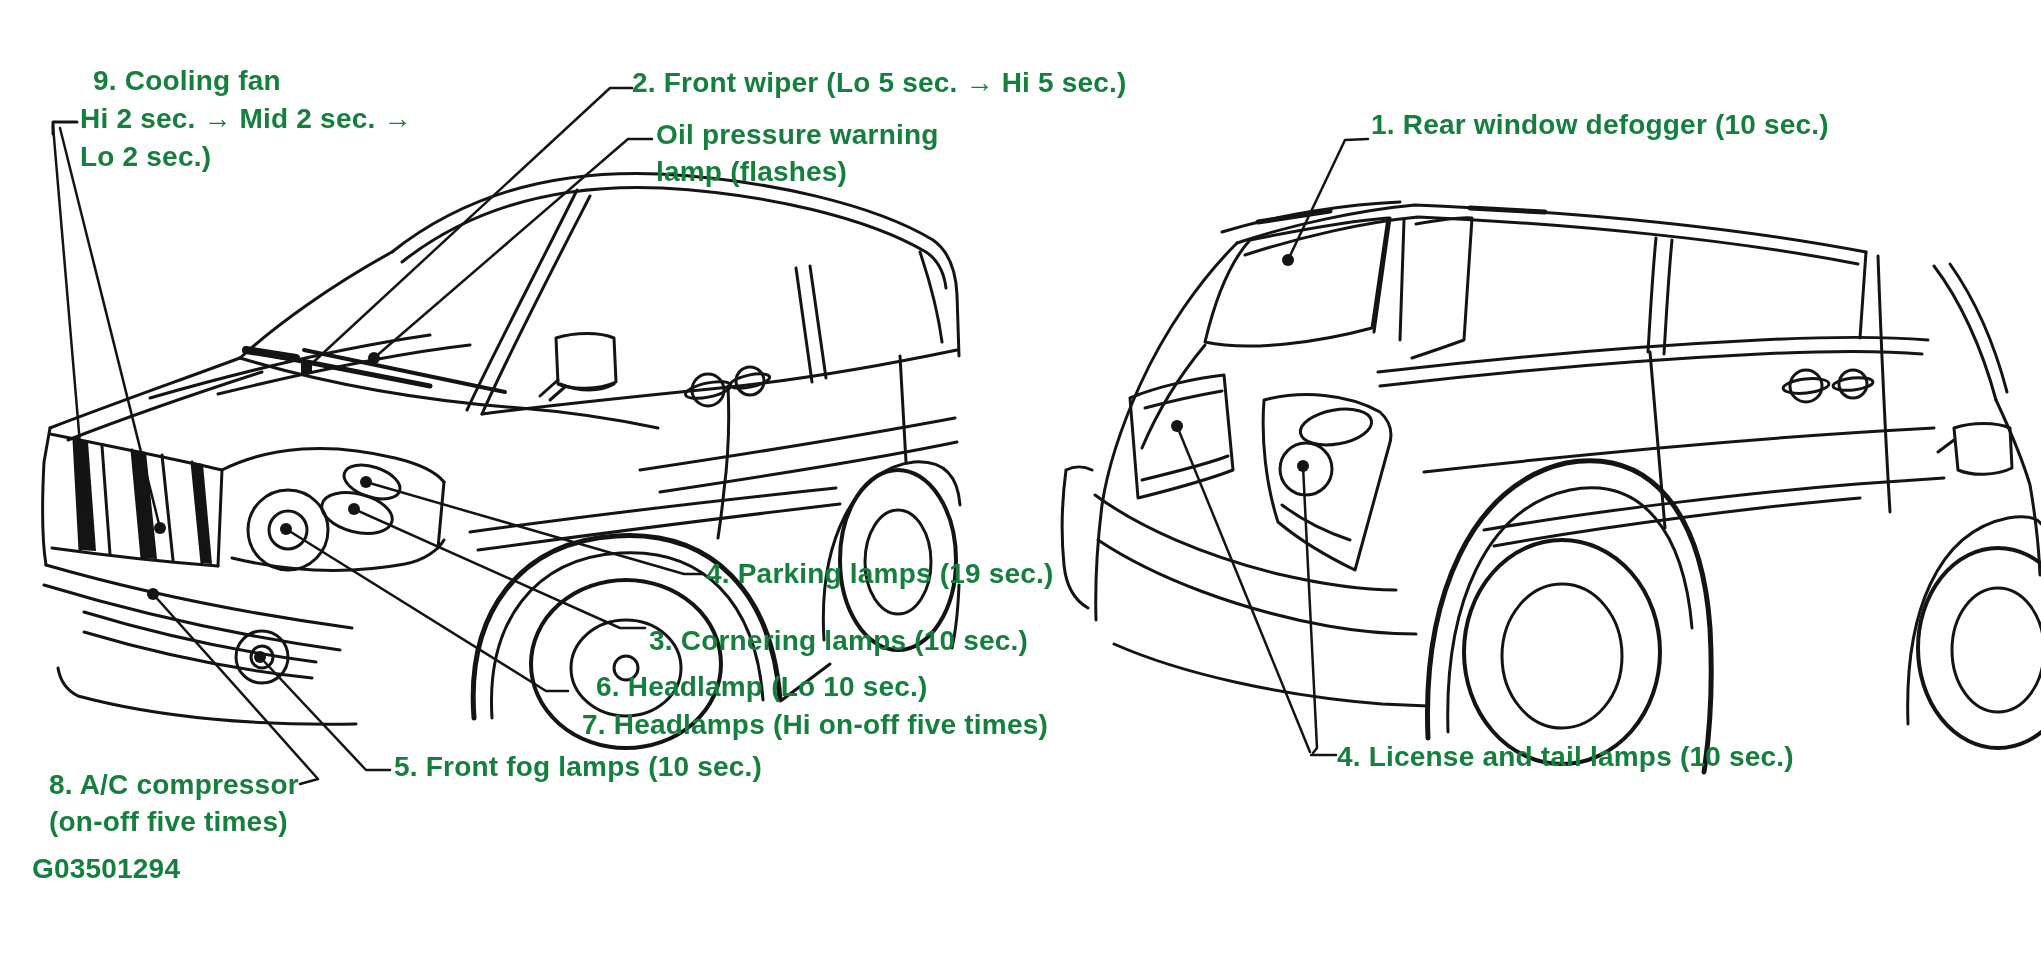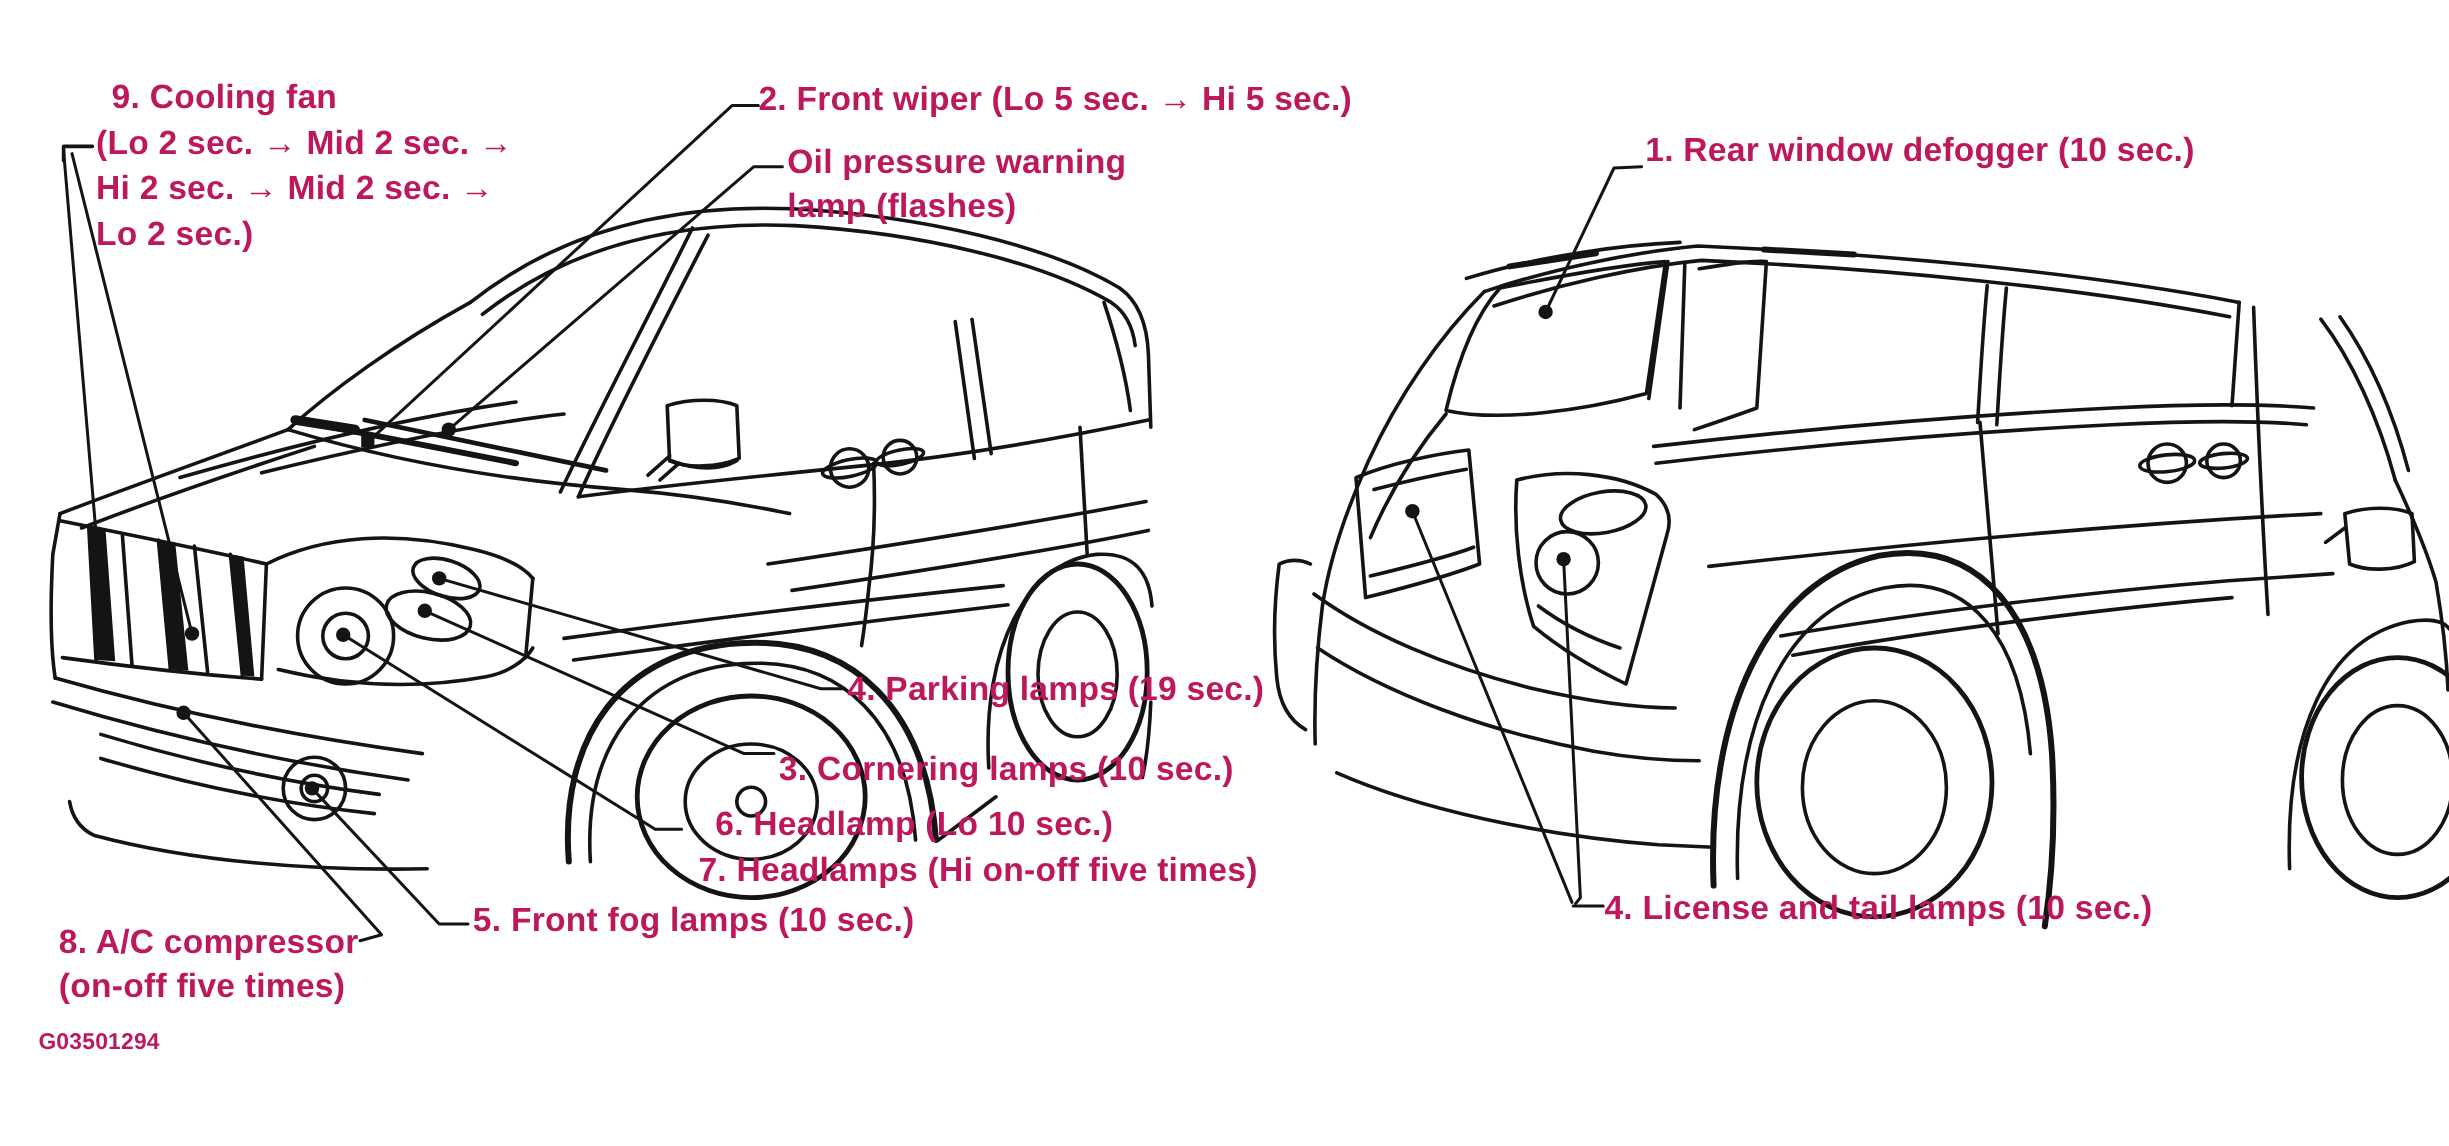--- a/index.html
+++ b/index.html
@@ -3,23 +3,23 @@
 <meta charset="utf-8">
 <style>
   html,body{margin:0;padding:0;background:#ffffff;}
   #canvas{
     position:relative;width:2041px;height:955px;background:#ffffff;overflow:hidden;
     font-family:"Liberation Sans","DejaVu Sans",sans-serif;color:#141414;
   }
   #art{position:absolute;left:0;top:0;}
   .lbl{
     position:absolute;font-weight:700;font-size:28px;line-height:38px;
-    color:#be185d;white-space:nowrap;letter-spacing:0.2px;
+    color:#15803d;white-space:nowrap;letter-spacing:0.2px;
   }
-  .lbl.small{font-size:19px;}
+  .lbl.small{font-size:28px;}
   .indent{padding-left:13px;}
   svg path, svg circle, svg ellipse, svg line, svg rect, svg polyline{vector-effect:non-scaling-stroke;}
 </style>
 </head>
 <body>
 
 <div id="canvas">
 
   <svg id="art" width="2041" height="955" viewBox="0 0 2041 955" xmlns="http://www.w3.org/2000/svg">
     <g stroke="#141414" fill="none" stroke-linecap="round" stroke-linejoin="round">
@@ -202,21 +202,20 @@
         <path d="M 1303 466 L 1317 748 L 1313 753"></path>
         <path d="M 1311 755 L 1336 755"></path>
         <circle fill="#141414" stroke="none" cx="1177" cy="426" r="6"></circle>
         <circle fill="#141414" stroke="none" cx="1303" cy="466" r="6"></circle>
       </g>
     </g>
   </svg>
 
   <div class="lbl" style="left:80px;top:62px;">
     <div class="indent">9. Cooling fan</div>
-    <div>(Lo 2 sec. → Mid 2 sec. →</div>
     <div>Hi 2 sec. → Mid 2 sec. →</div>
     <div>Lo 2 sec.)</div>
   </div>
 
   <div class="lbl" style="left:632px;top:64px;">2. Front wiper (Lo 5 sec. → Hi 5 sec.)</div>
 
   <div class="lbl" style="left:656px;top:116px;line-height:37px;">
     <div>Oil pressure warning</div>
     <div>lamp (flashes)</div>
   </div>

